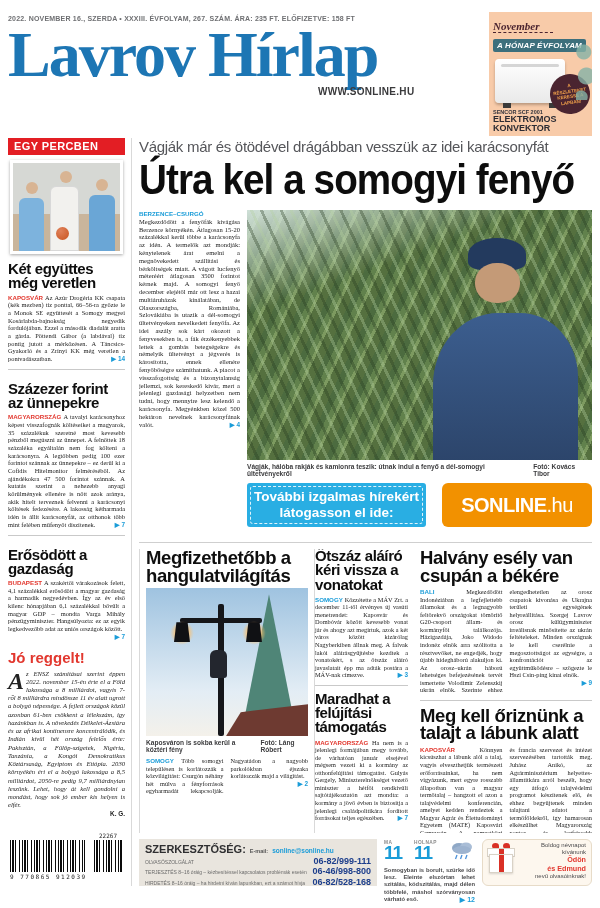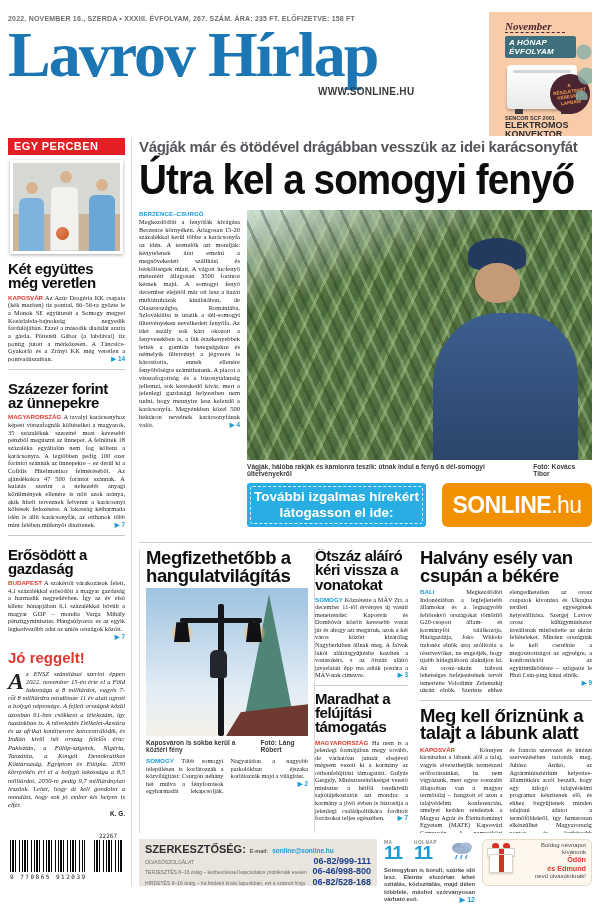--- a/index.html
+++ b/index.html
@@ -10,21 +10,21 @@
   
   .dateline{font-family:"Liberation Sans",sans-serif;font-size:7px;font-weight:700;
     color:#6e6f72;letter-spacing:.2px;padding-top:15px;}
   .masthead-row{position:relative;height:108px;}
   .masthead{font-family:"Liberation Serif",serif;font-weight:700;font-size:64px;
     color:#1d76b4;letter-spacing:-2px;line-height:1.02;margin:0;}
   .website{font-family:"Liberation Sans",sans-serif;font-size:10px;font-weight:700;
     color:#3a3a3c;margin:-1px 0 0 310px;letter-spacing:.3px;}
 
   .promo{position:absolute;right:0;top:-10px;width:103px;height:124px;background:#f8cba9;
-    z-index:5;overflow:hidden;box-sizing:border-box;padding:4px 16px;}
+    z-index:5;overflow:hidden;box-sizing:border-box;padding:4px 4px;}
   .promo::after{content:"";position:absolute;right:-10px;top:28px;width:26px;height:60px;
     background:radial-gradient(circle at 30% 20%,#86b3a7 0 7px,transparent 8px),
                radial-gradient(circle at 40% 60%,#86b3a7 0 8px,transparent 9px),
                radial-gradient(circle at 20% 95%,#86b3a7 0 6px,transparent 7px);opacity:.8;}
   .promo-month{font-style:italic;font-weight:700;font-size:11px;color:#4a2430;
     border-bottom:1px dashed #4a2430;display:inline-block;padding-right:14px;}
   .promo-tag{background:#3d6f7c;color:#fff;font-family:"Liberation Sans",sans-serif;
     font-weight:700;font-style:italic;font-size:8px;padding:2px 4px;margin-top:2px;
     display:inline-block;border-radius:2px;letter-spacing:.2px;}
   .conv{width:70px;height:44px;background:linear-gradient(180deg,#ffffff,#e9e9e9);
@@ -79,21 +79,21 @@
     font-family:"Liberation Sans",sans-serif;font-size:6.4px;margin-top:1px;}
   .barcode{margin-top:auto;padding:4px 2px 6px;}
   .bc-top{font-family:"DejaVu Sans Mono",monospace;font-size:6px;text-align:right;padding-right:6px;}
   .bc-bars{height:32px;margin:1px 0;
     background:linear-gradient(90deg,transparent 0 66%,#fff 66% 73%,transparent 73%),
       repeating-linear-gradient(90deg,#0a0a0a 0 1px,#fff 1px 2px,#0a0a0a 2px 4px,#fff 4px 5px,
       #0a0a0a 5px 6px,#fff 6px 9px,#0a0a0a 9px 10px,#fff 10px 12px);}
   .bc-bottom{font-family:"DejaVu Sans Mono",monospace;font-size:6px;letter-spacing:1.5px;}
 
   
-  .subhead{font-family:"Liberation Sans",sans-serif;font-weight:700;font-size:15px;
+  .subhead{font-family:"Liberation Sans",sans-serif;font-weight:400;font-size:15px;
     color:#55565a;letter-spacing:-.3px;white-space:nowrap;}
   .headline{font-family:"Liberation Sans",sans-serif;font-weight:700;font-size:42px;
     letter-spacing:-1px;color:#0d0d0d;margin:1px 0 6px;white-space:nowrap;
     transform:scaleX(.92);transform-origin:left;}
   .lead-row{display:flex;gap:7px;}
   .lead-text{width:101px;flex:none;font-size:6.5px;line-height:1.2;text-align:justify;
     height:324px;overflow:hidden;color:#222;}
   .lead-right{flex:1;min-width:0;}
   .photo-lead{height:250px;position:relative;overflow:hidden;
     background:linear-gradient(160deg,rgba(214,230,224,.95),rgba(214,230,224,0) 28%),
@@ -111,21 +111,21 @@
     padding:3px 0 4px;}
   .banner-row{display:flex;gap:16px;margin-top:2px;height:44px;}
   .banner-blue{flex:1;background:#29aee3;border-radius:3px;display:flex;align-items:center;
     justify-content:center;position:relative;}
   .banner-blue::before{content:"";position:absolute;inset:3px;
     border:1.5px dashed rgba(255,255,255,.85);border-radius:3px;}
   .banner-blue .txt{color:#fff;font-family:"Liberation Sans",sans-serif;font-weight:700;
     font-size:13.5px;line-height:1.15;text-align:center;}
   .banner-orange{width:150px;background:#f29100;border-radius:6px;color:#fff;display:flex;
     align-items:center;justify-content:center;font-family:"Liberation Sans",sans-serif;
-    font-weight:700;font-size:23px;letter-spacing:-.5px;}
+    font-weight:700;font-size:20px;letter-spacing:-.5px;}
   .banner-orange .suffix{font-weight:400;}
   .main-divider{border:0;border-top:1px solid #cfcfcf;margin:8px 0 6px;}
 
   
   .mid{display:flex;flex:1;min-height:0;overflow:hidden;}
   .mcol{box-sizing:border-box;}
   .mcol2{width:99px;flex:none;padding-right:6px;}
   .mcol3{width:176px;flex:none;border-left:1px solid #d9d9d9;border-right:1px solid #d9d9d9;
     padding:0 6px;}
   .mcol4{flex:1;min-width:0;padding-left:6px;}

